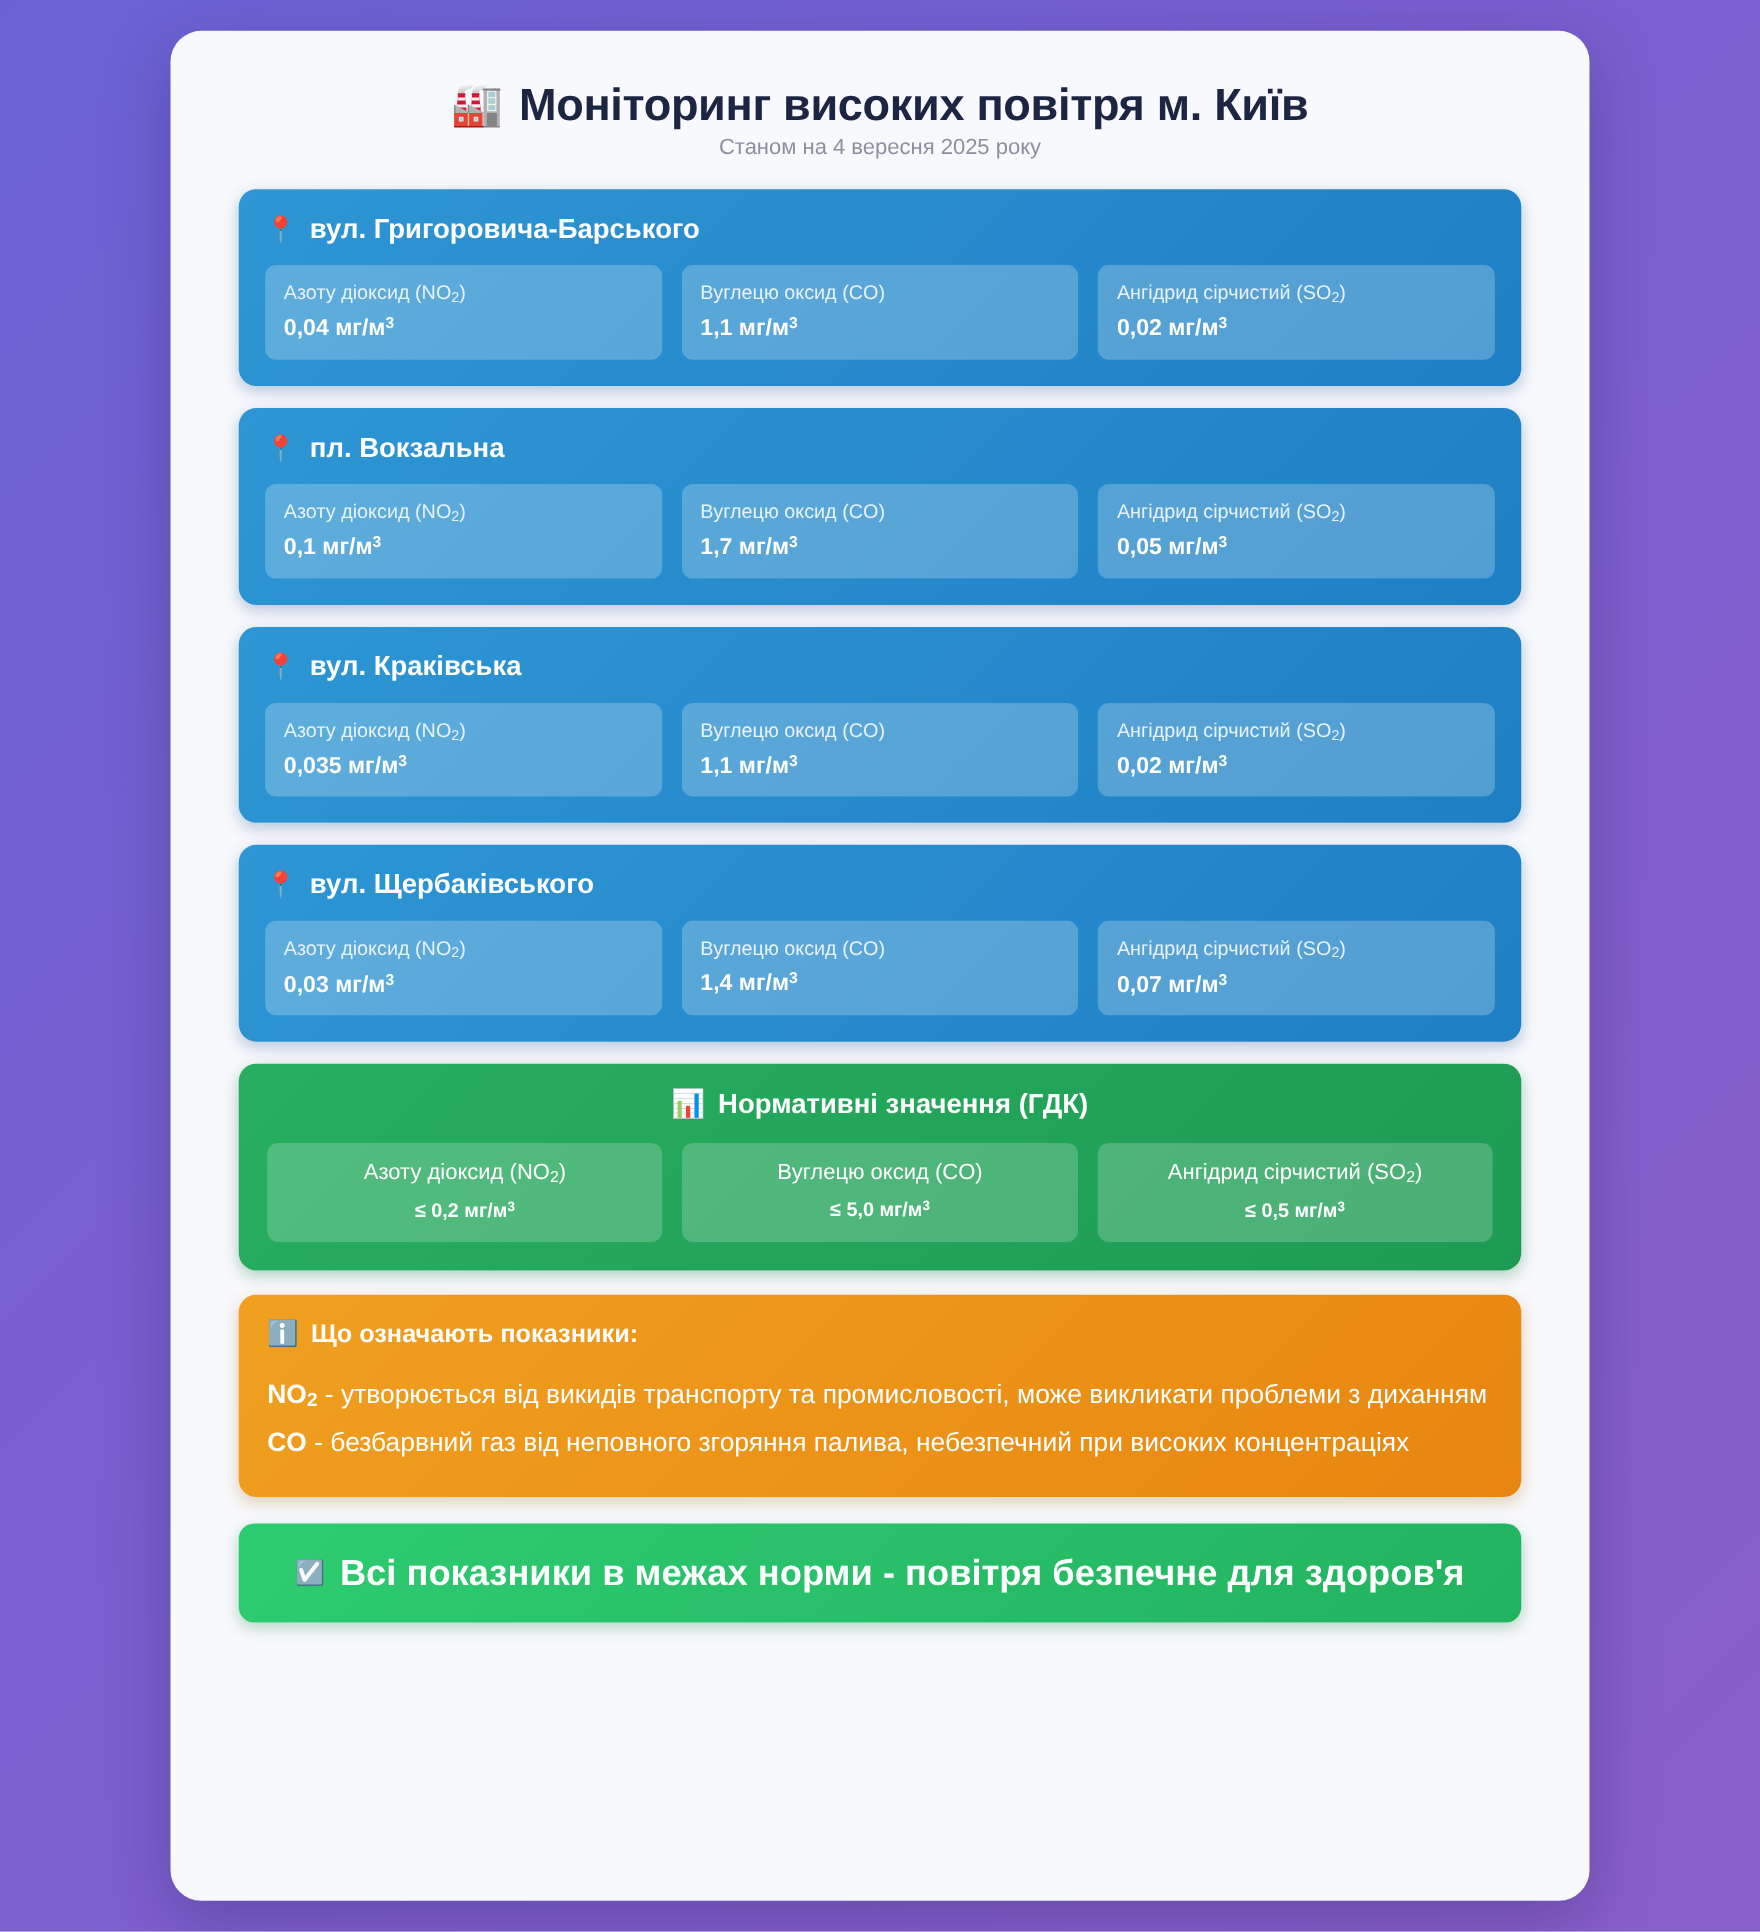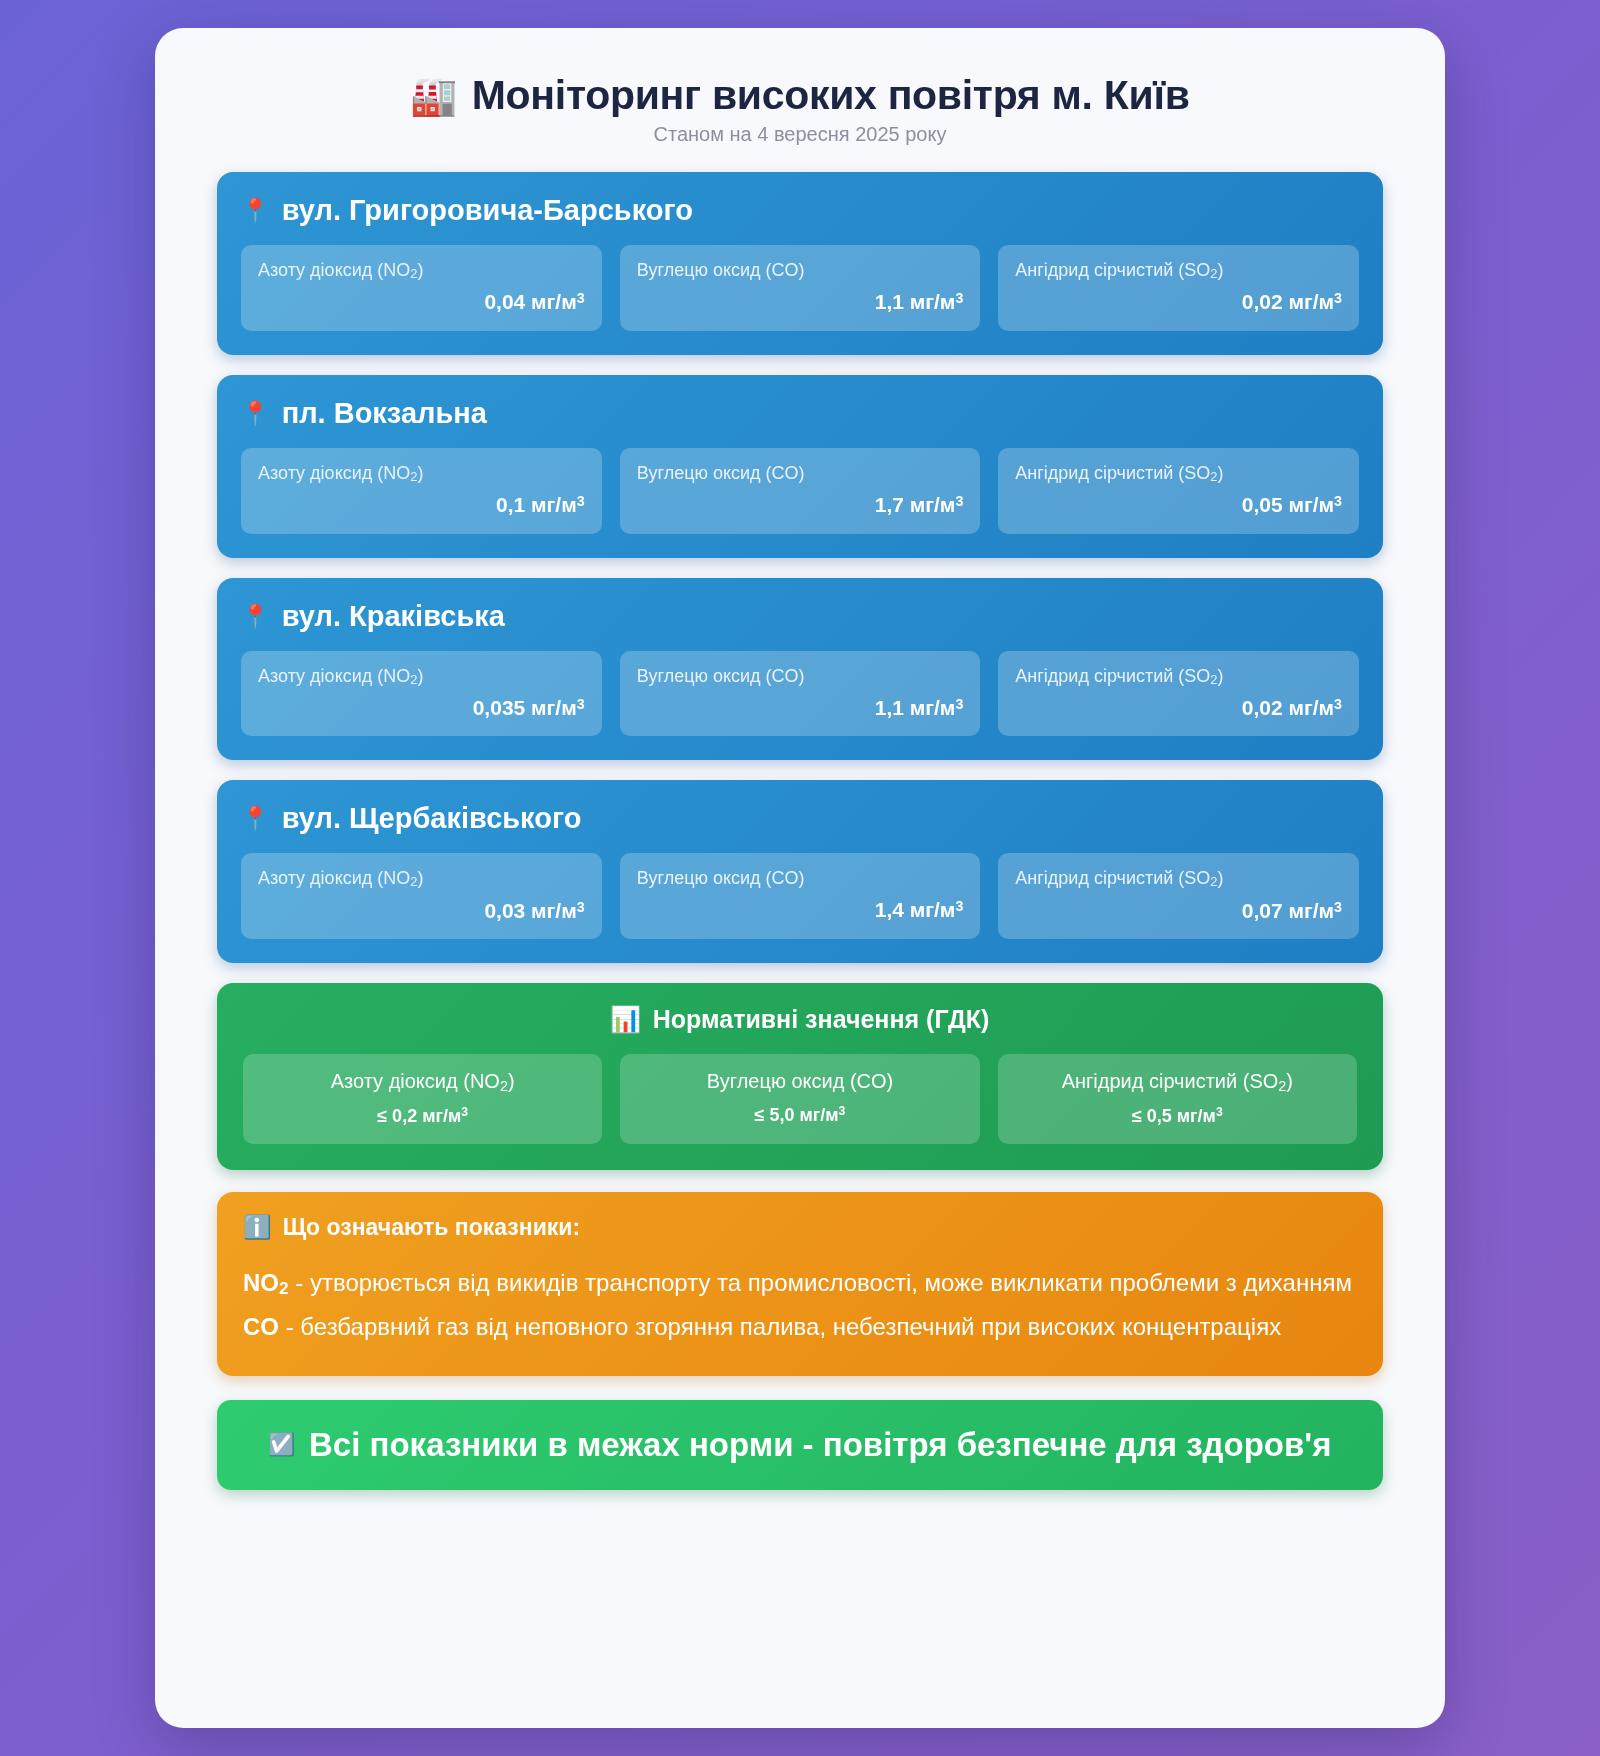--- a/index.html
+++ b/index.html
@@ -64,21 +64,21 @@
   .station-header {
     display: flex;
     align-items: center;
     gap: 12px;
     margin-bottom: 18px;
   }
 
   .pin-icon { font-size: 23px; line-height: 1; }
 
   .station-name {
-    font-size: 29px;
+    font-size: 25px;
     font-weight: bold;
     color: #ffffff;
   }
 
   .metrics-row { display: flex; gap: 18px; }
 
   .metric-box {
     flex: 1;
     background: rgba(255, 255, 255, 0.23);
     border-radius: 10px;
@@ -88,21 +88,20 @@
   .metric-label {
     font-size: 18px;
     color: #e8f3fb;
     margin-bottom: 9px;
   }
 
   .metric-value {
     font-size: 21px;
     font-weight: bold;
     color: #ffffff;
-    text-align: right;
   }
 
   sub { font-size: 0.72em; vertical-align: -0.18em; }
   sup { font-size: 0.68em; vertical-align: 0.45em; }
 
   
   .norms-card {
     margin-top: 20px;
     background: linear-gradient(135deg, #27ae60 0%, #1e9b53 100%);
     border-radius: 16px;

